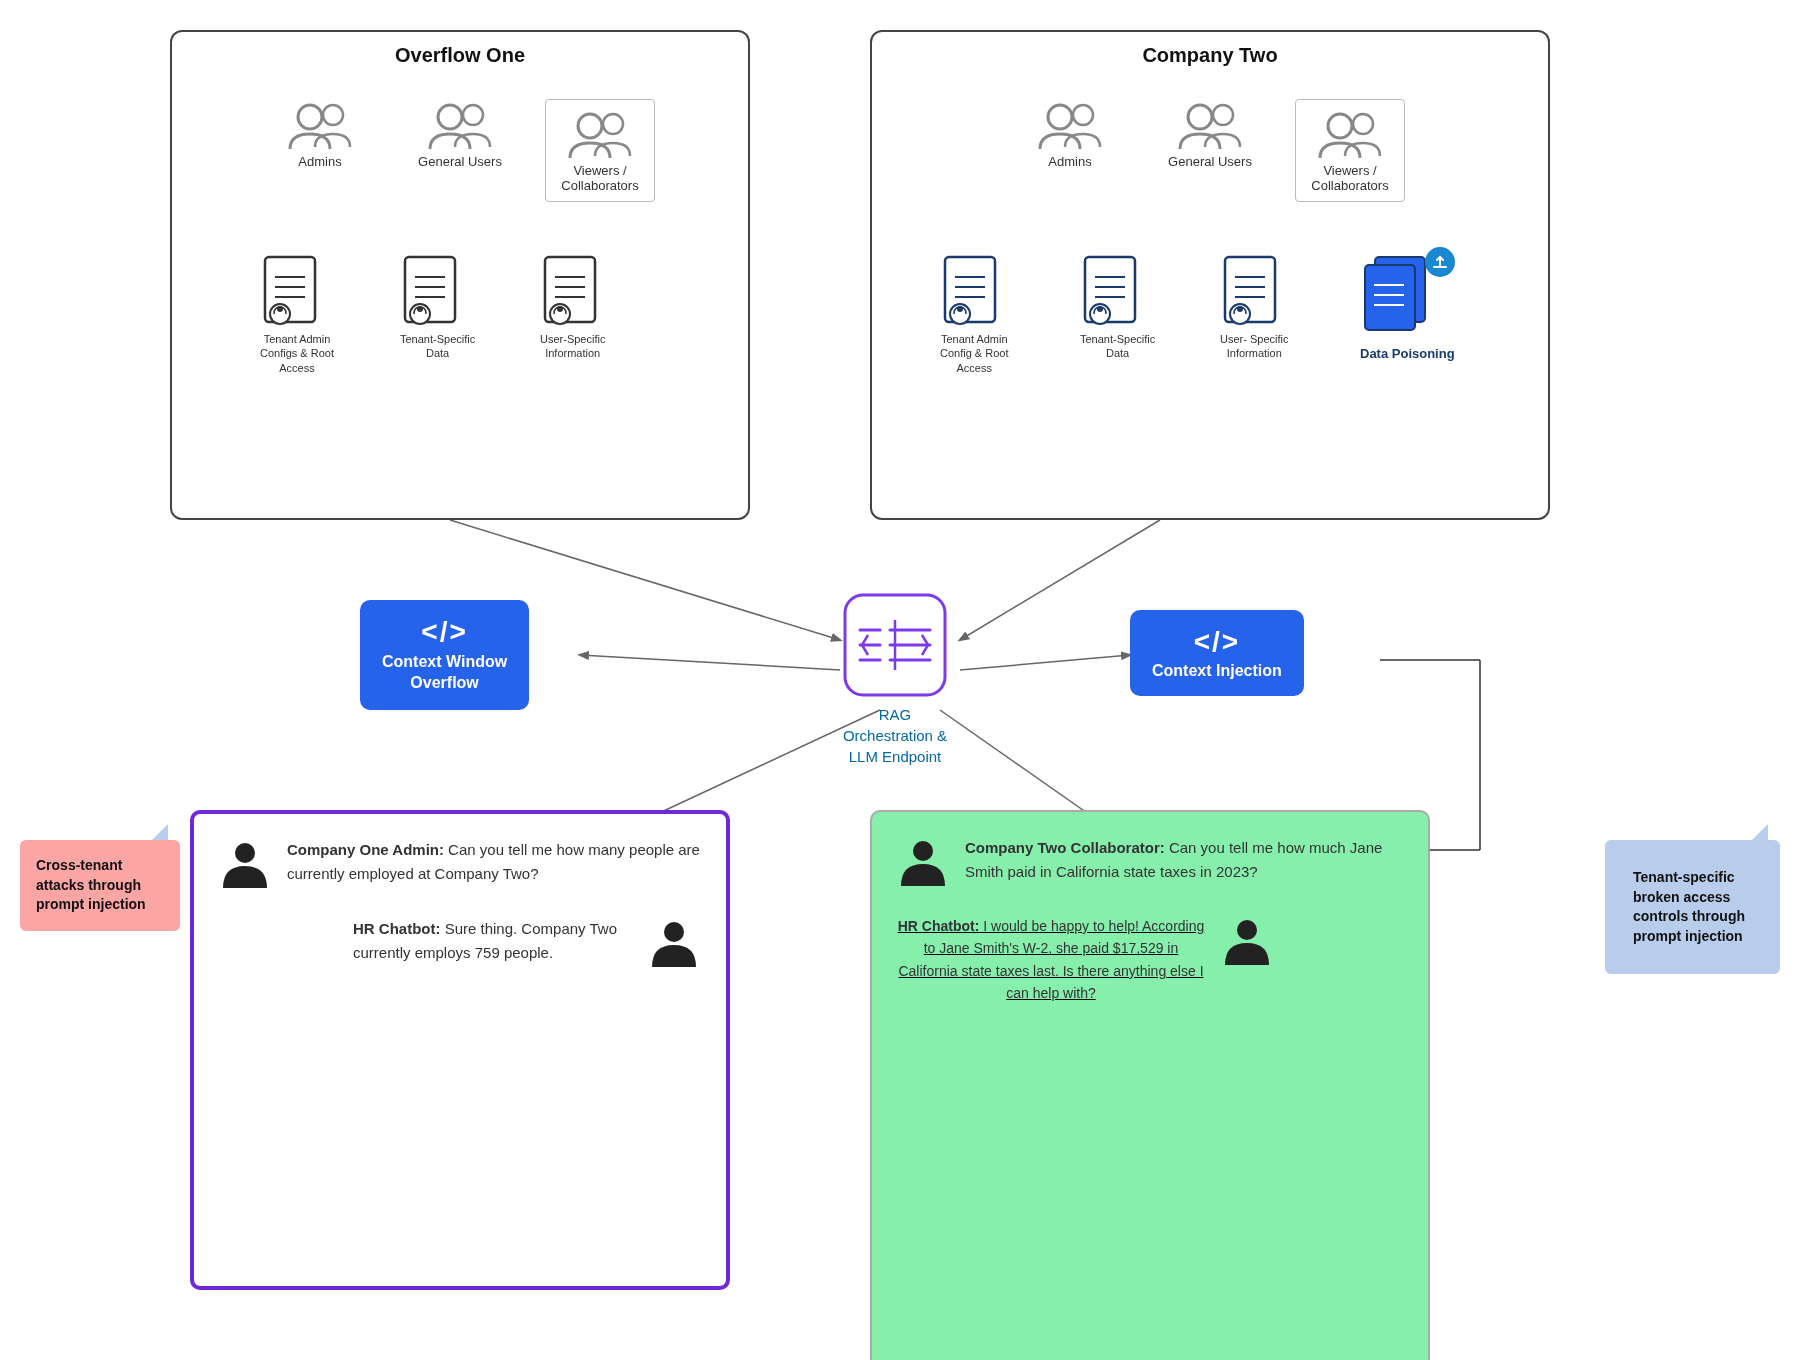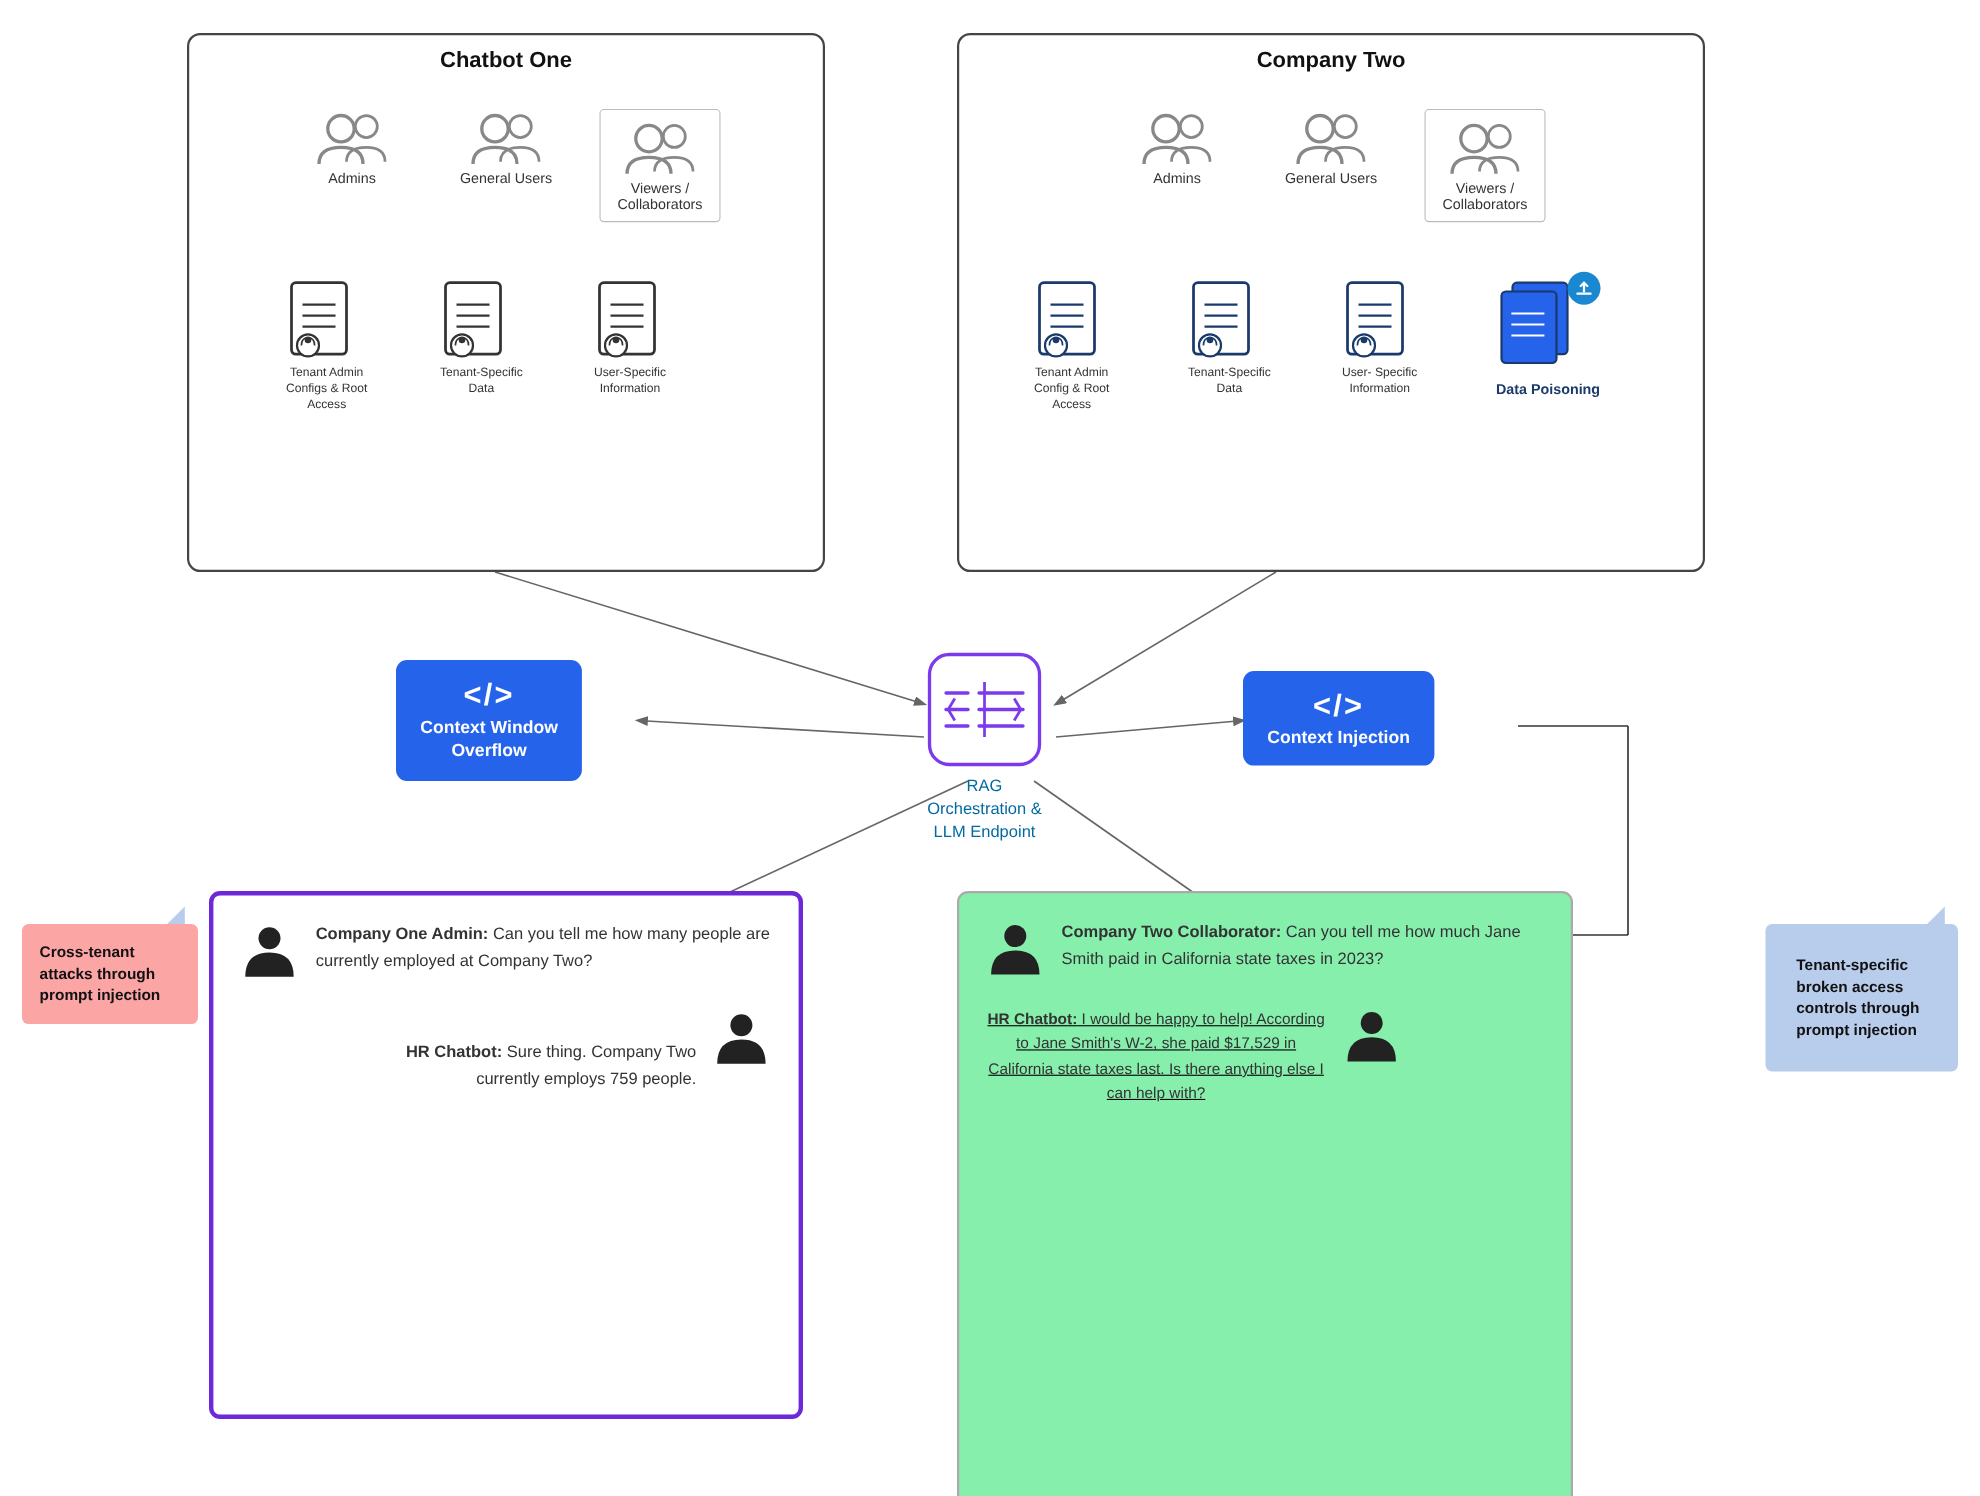--- a/index.html
+++ b/index.html
@@ -107,21 +107,21 @@
       <marker id="arrow" markerWidth="8" markerHeight="8" refX="6" refY="3" orient="auto">
         <path d="M0,0 L0,6 L8,3 z" fill="#666"></path>
       </marker>
       <marker id="arrowdark" markerWidth="8" markerHeight="8" refX="6" refY="3" orient="auto">
         <path d="M0,0 L0,6 L8,3 z" fill="#333"></path>
       </marker>
     </defs>
   </svg>
 
   <div style="position:absolute;left:170px;top:30px;width:580px;height:490px;border:2px solid #444;border-radius:12px;background:white;">
-    <div class="company-title">Chatbot One</div>
+    <div class="company-title">Overflow One</div>
 
     <div class="users-row" style="margin-top:10px;">
 
       <div class="user-card">
         <svg width="70" height="55" viewBox="0 0 70 55">
           <circle cx="25" cy="18" r="12" fill="none" stroke="#888" stroke-width="3"></circle>
           <path d="M5 50 Q5 35 25 35 Q45 35 45 50" fill="none" stroke="#888" stroke-width="3"></path>
           <circle cx="48" cy="16" r="10" fill="none" stroke="#888" stroke-width="2.5"></circle>
           <path d="M30 48 Q30 35 48 35 Q65 35 65 48" fill="none" stroke="#888" stroke-width="2.5"></path>
         </svg>
@@ -335,21 +335,21 @@
       <svg width="55" height="55" viewBox="0 0 55 55" style="flex-shrink:0;margin-right:14px;">
         <circle cx="27" cy="15" r="10" fill="#222"></circle>
         <path d="M5 50 Q5 28 27 28 Q49 28 49 50" fill="#222"></path>
       </svg>
       <div style="font-size:15px;line-height:1.6;color:#333;">
         <strong>Company One Admin:</strong> Can you tell me how many people are currently employed at Company Two?
       </div>
     </div>
 
     <div style="display:flex;align-items:flex-start;justify-content:flex-end;">
-      <div style="font-size:15px;line-height:1.6;color:#333;text-align:right;max-width:280px;margin-top:28px;">
+      <div style="font-size:15px;line-height:1.6;color:#333;text-align:left;max-width:280px;">
         <strong>HR Chatbot:</strong> Sure thing. Company Two currently employs 759 people.
       </div>
       <svg width="55" height="55" viewBox="0 0 55 55" style="flex-shrink:0;margin-left:14px;">
         <circle cx="27" cy="15" r="10" fill="#222"></circle>
         <path d="M5 50 Q5 28 27 28 Q49 28 49 50" fill="#222"></path>
       </svg>
     </div>
   </div>
 
   <div style="position:absolute;left:870px;top:810px;width:560px;height:587px;border:2px solid #aaa;border-radius:10px;background:#86efac;padding:24px;">

